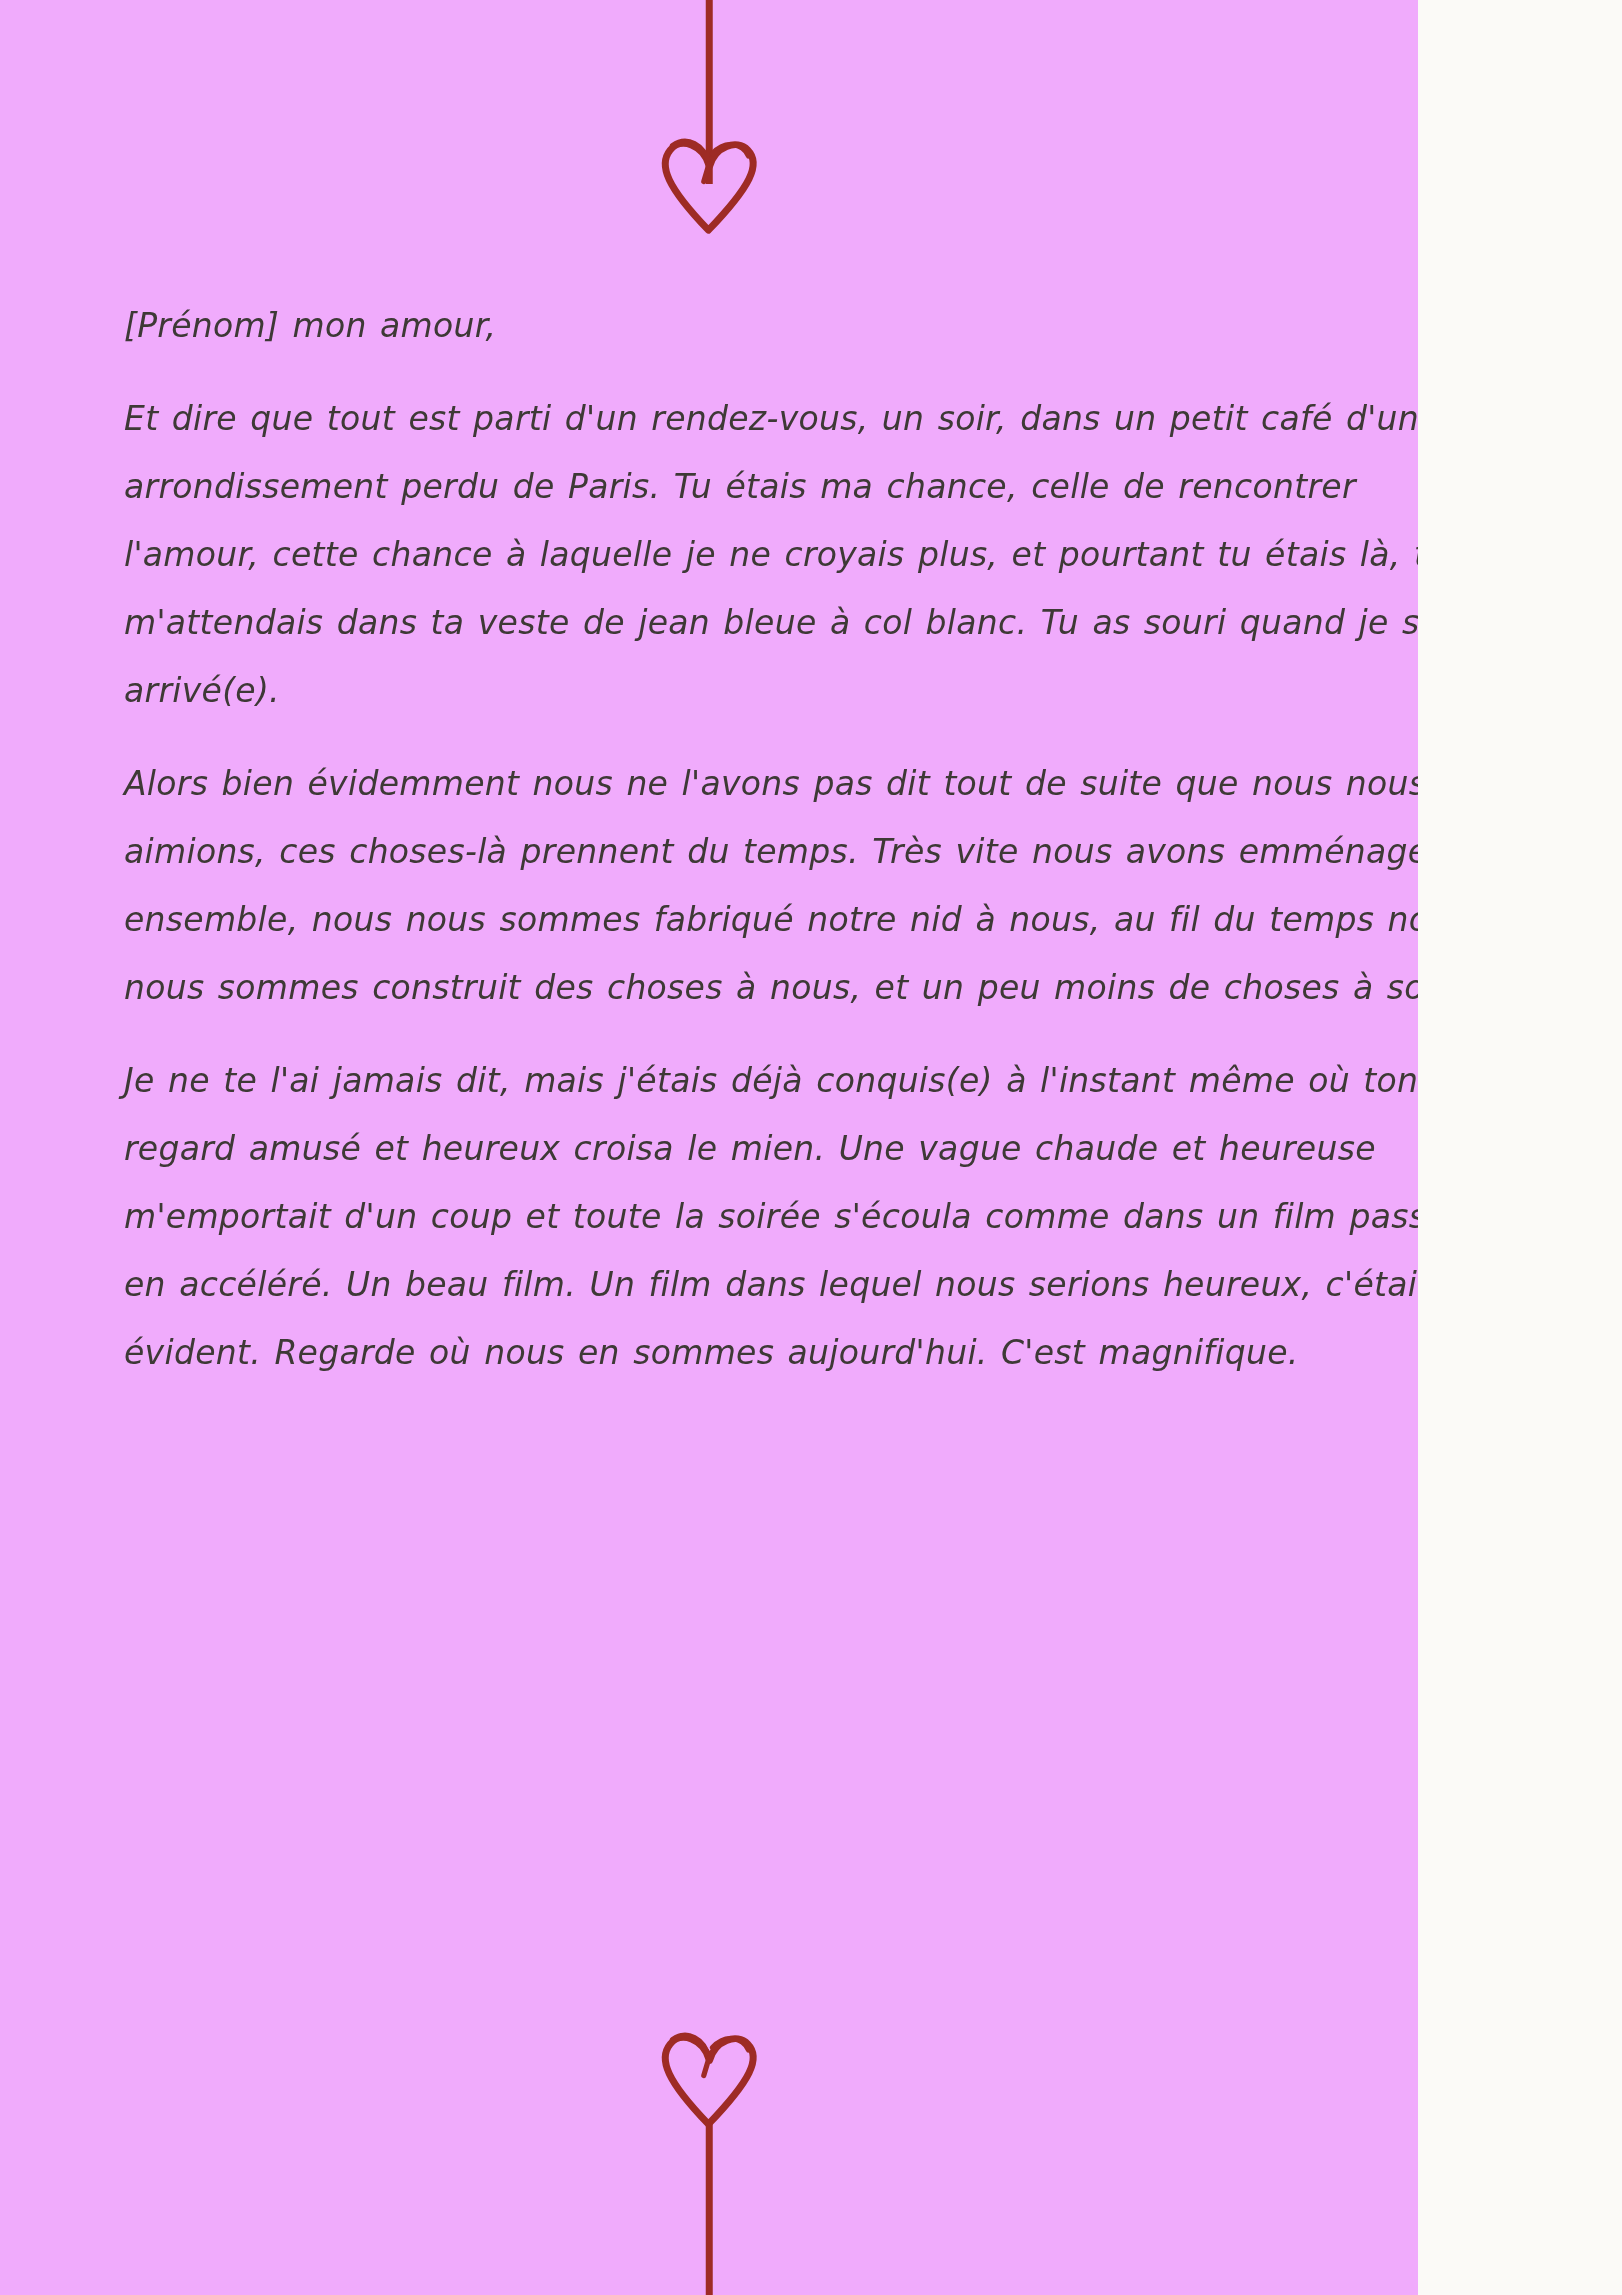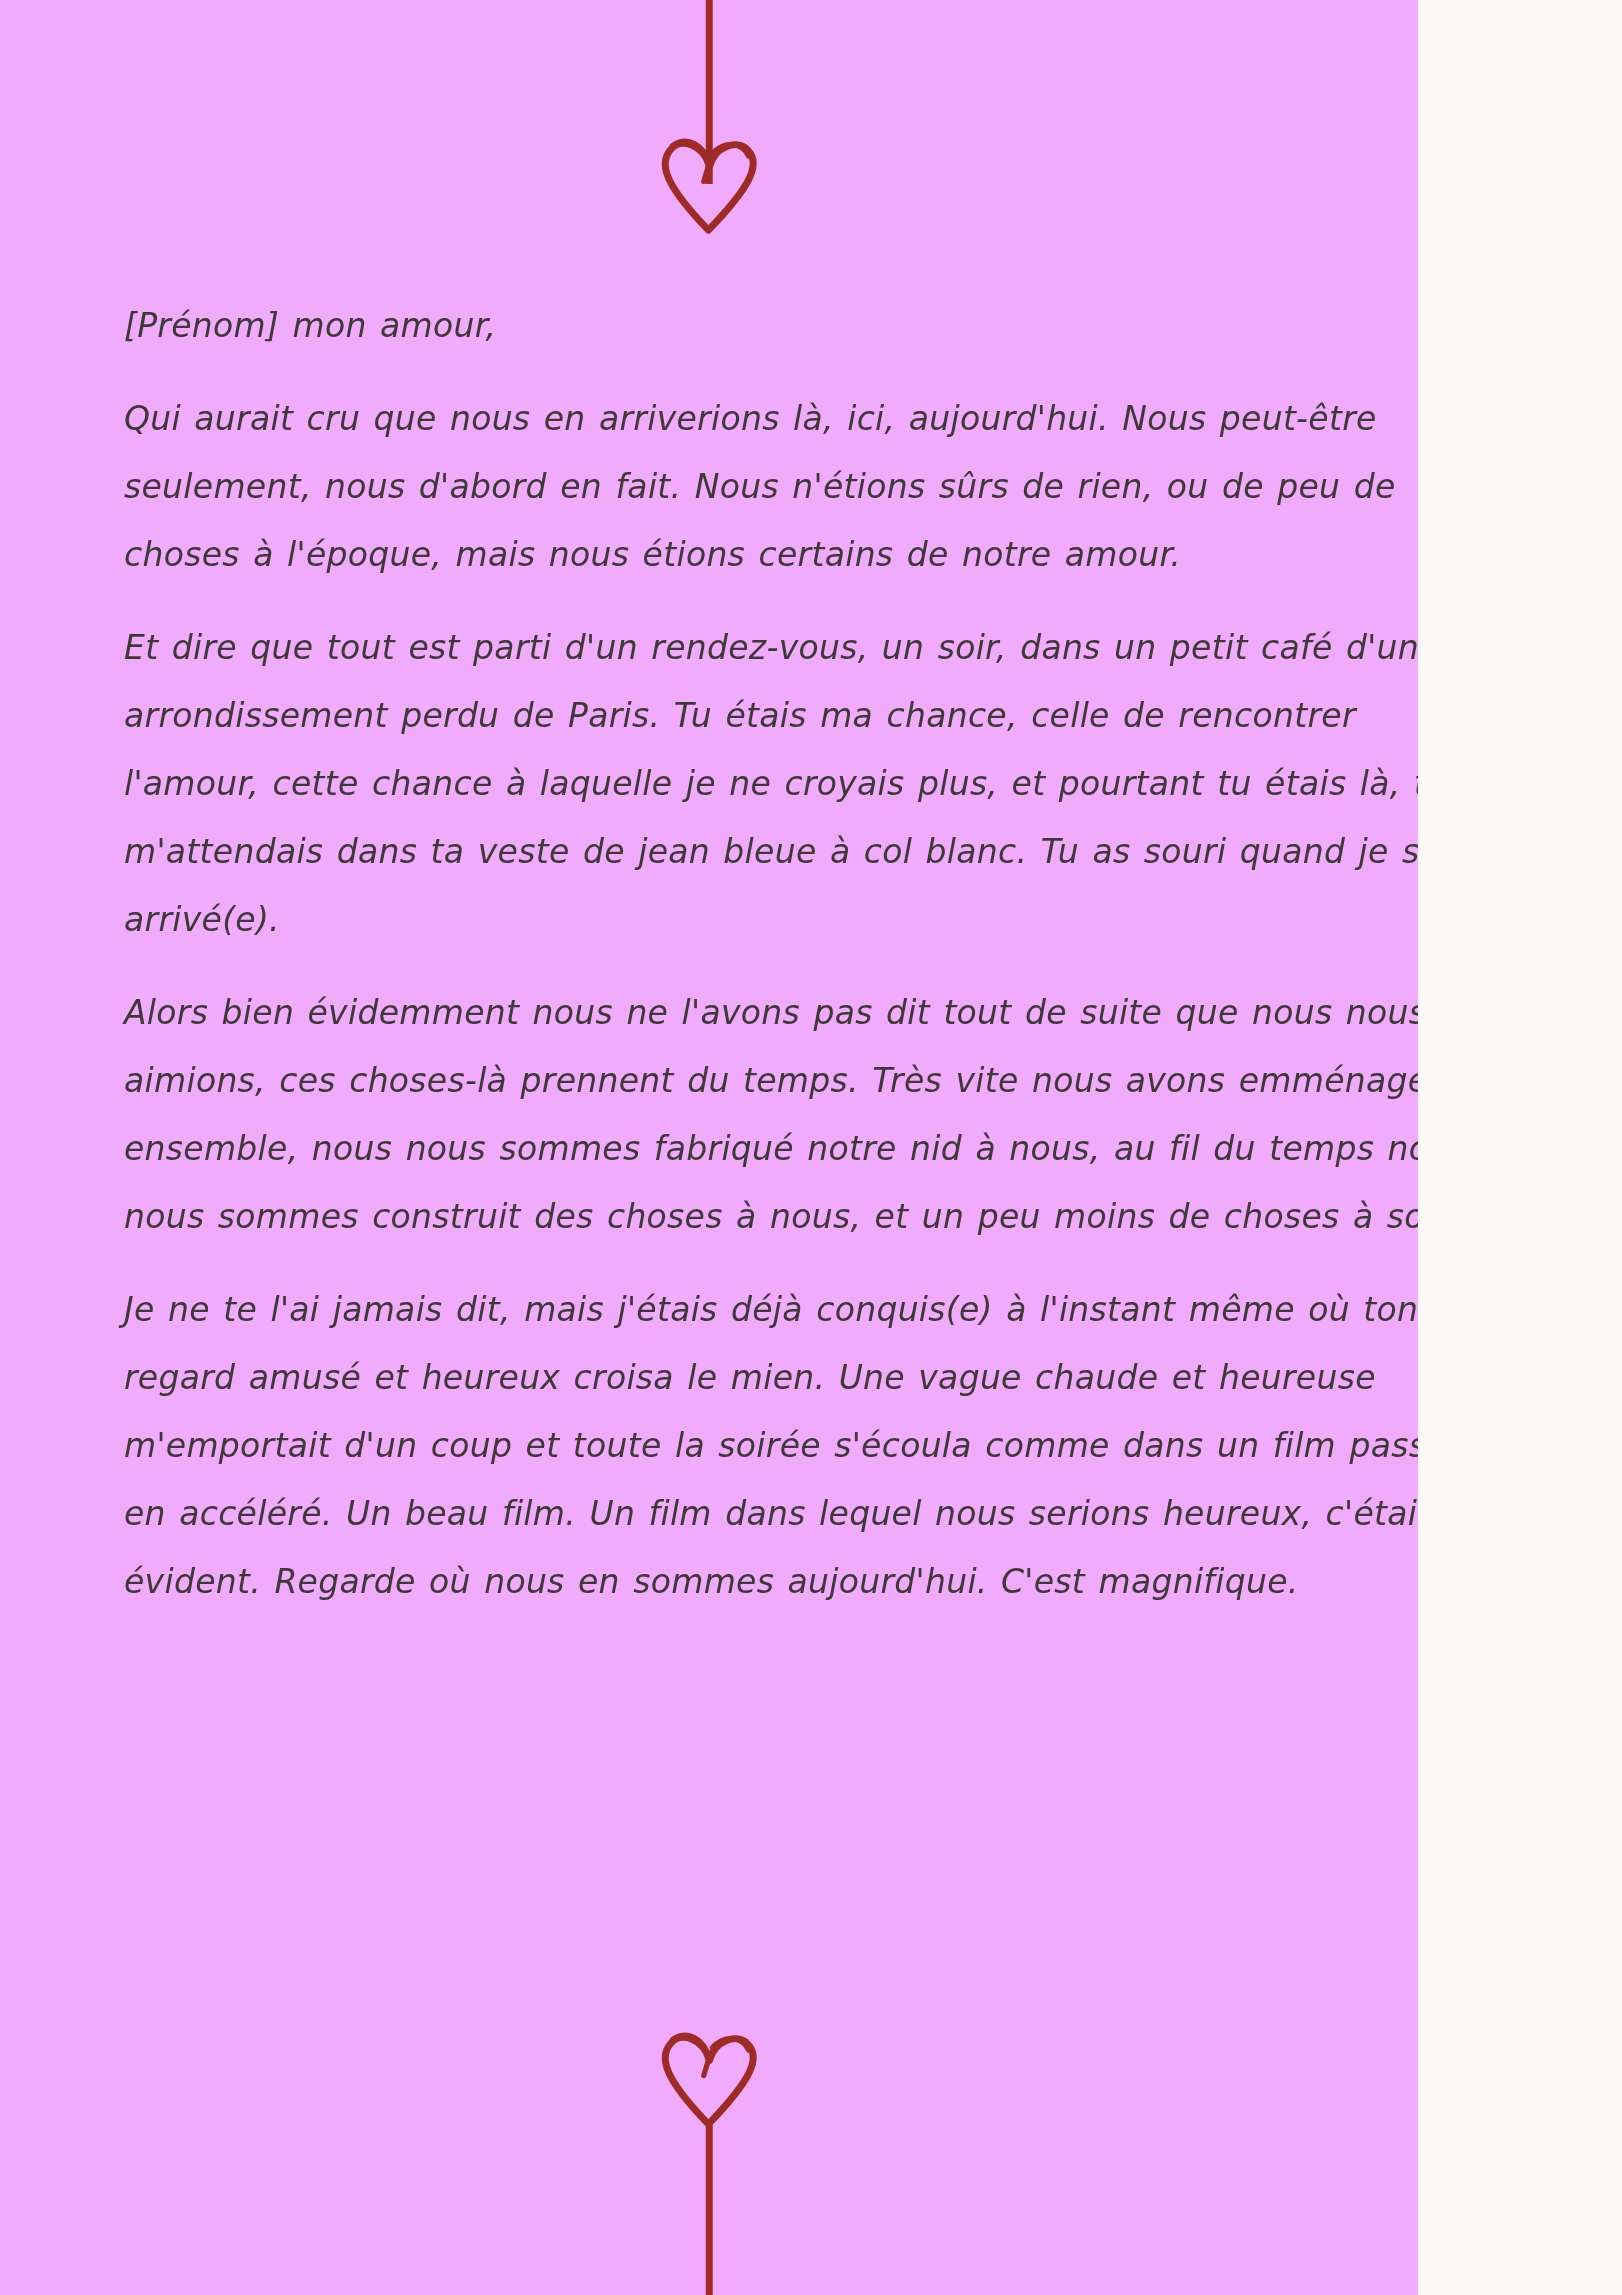--- a/index.html
+++ b/index.html
@@ -56,21 +56,20 @@
     <g fill="none" stroke="#9e2b25" stroke-linecap="round" stroke-linejoin="round">
       <path stroke-width="12" d="M100 64 C 90 30, 52 14, 33 38 C 12 64, 28 102, 99 176 C 172 100, 190 62, 167 38 C 148 18, 110 32, 101 66"></path>
       <path stroke-width="9" d="M 37 30 C 62 12, 92 28, 100 62"></path>
       <path stroke-width="9" d="M 168 48 C 158 26, 128 20, 106 44"></path>
       <path stroke-width="9" d="M 100 62 L 91 92"></path>
     </g>
   </svg>
 
   <main class="letter">
     <p>[Prénom] mon amour,</p>
-    <p>Qui aurait cru que nous en arriverions là, ici, aujourd'hui. Nous peut-être seulement, nous d'abord en fait. Nous n'étions sûrs de rien, ou de peu de choses à l'époque, mais nous étions certains de notre amour.</p>
     <p>Et dire que tout est parti d'un rendez-vous, un soir, dans un petit café d'un arrondissement perdu de Paris. Tu étais ma chance, celle de rencontrer l'amour, cette chance à laquelle je ne croyais plus, et pourtant tu étais là, tu m'attendais dans ta veste de jean bleue à col blanc. Tu as souri quand je suis arrivé(e).</p>
     <p>Alors bien évidemment nous ne l'avons pas dit tout de suite que nous nous aimions, ces choses-là prennent du temps. Très vite nous avons emménagé ensemble, nous nous sommes fabriqué notre nid à nous, au fil du temps nous nous sommes construit des choses à nous, et un peu moins de choses à soi.</p>
     <p>Je ne te l'ai jamais dit, mais j'étais déjà conquis(e) à l'instant même où ton regard amusé et heureux croisa le mien. Une vague chaude et heureuse m'emportait d'un coup et toute la soirée s'écoula comme dans un film passé en accéléré. Un beau film. Un film dans lequel nous serions heureux, c'était évident. Regarde où nous en sommes aujourd'hui. C'est magnifique.</p>
   </main>
 
   <svg class="heart heart-bottom" viewBox="0 0 200 210" xmlns="http://www.w3.org/2000/svg" aria-hidden="true">
     <g fill="none" stroke="#9e2b25" stroke-linecap="round" stroke-linejoin="round">
       <path stroke-width="12" d="M100 64 C 90 30, 52 14, 33 38 C 12 64, 28 102, 99 176 C 172 100, 190 62, 167 38 C 148 18, 110 32, 101 66"></path>
       <path stroke-width="9" d="M 37 30 C 62 12, 92 28, 100 62"></path>
       <path stroke-width="9" d="M 168 48 C 158 26, 128 20, 106 44"></path>

